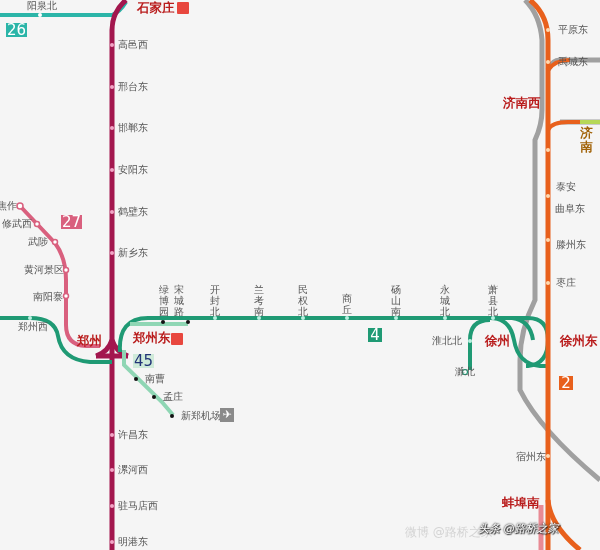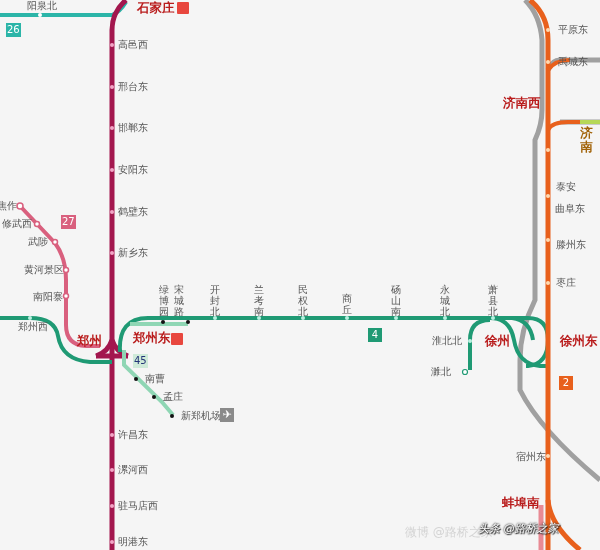--- a/index.html
+++ b/index.html
@@ -2,21 +2,21 @@
 <html><head>
 <meta charset="utf-8">
 <style>
   html,body{margin:0;padding:0;}
   body{width:600px;height:550px;background:#f5f5f5;position:relative;overflow:hidden;font-family:"DejaVu Sans",sans-serif;}
   #map{position:absolute;left:0;top:0;width:600px;height:550px;}
   .lbl{position:absolute;font-size:10px;color:#555;white-space:nowrap;line-height:1;}
   .lbl-big{position:absolute;font-size:12.5px;font-weight:bold;color:#b91c1c;white-space:nowrap;line-height:1;}
   .vlbl{position:absolute;font-size:10px;color:#555;width:10px;line-height:11px;text-align:center;word-break:break-all;white-space:normal;}
   .vlbl-big{position:absolute;font-size:12.5px;font-weight:bold;color:#a16207;width:13px;line-height:14px;text-align:center;word-break:break-all;white-space:normal;}
-  .badge{position:absolute;font-size:10px;color:#fff;text-align:center;line-height:14px;height:14px;min-width:14px;padding:0 1px;box-sizing:border-box;}
+  .badge{position:absolute;font-size:15px;color:#fff;text-align:center;line-height:14px;height:14px;min-width:14px;padding:0 1px;box-sizing:border-box;}
   .hub{position:absolute;width:12px;height:12px;background:#e8473e;border-radius:1px;}
   .watermark{position:absolute;left:478px;top:521px;font-size:11px;color:#fff;font-style:italic;text-shadow:0 0 2px #333,0 0 2px #333,1px 1px 1px #222;white-space:nowrap;}
   .wm-faint{position:absolute;left:405px;top:524px;font-size:12px;color:rgba(150,150,150,0.35);white-space:nowrap;}
   .plane{position:absolute;left:220px;top:408px;width:14px;height:14px;background:#8a8a8a;color:#fff;font-size:11px;line-height:14px;text-align:center;}
 </style>
 </head>
 <body>
 
 <svg id="map" viewBox="0 0 600 550" xmlns="http://www.w3.org/2000/svg">
 
@@ -135,21 +135,21 @@
 <div class="vlbl" style="left:159px;top:284px;">绿博园</div>
 <div class="vlbl" style="left:174px;top:284px;">宋城路</div>
 <div class="vlbl" style="left:210px;top:284px;">开封北</div>
 <div class="vlbl" style="left:254px;top:284px;">兰考南</div>
 <div class="vlbl" style="left:298px;top:284px;">民权北</div>
 <div class="vlbl" style="left:342px;top:293px;">商丘</div>
 <div class="vlbl" style="left:391px;top:284px;">砀山南</div>
 <div class="vlbl" style="left:440px;top:284px;">永城北</div>
 <div class="vlbl" style="left:488px;top:284px;">萧县北</div>
 <div class="lbl" style="left:432px;top:336px;">淮北北</div>
-<div class="lbl" style="left:431px;top:367px;">濉北</div>
+<div class="lbl" style="left:455px;top:367px;">濉北</div>
 
 <div class="lbl" style="left:145px;top:374px;">南曹</div>
 <div class="lbl" style="left:163px;top:392px;">孟庄</div>
 <div class="lbl" style="left:181px;top:411px;">新郑机场</div>
 <div class="plane">✈</div>
 
 <div class="lbl" style="left:118px;top:430px;">许昌东</div>
 <div class="lbl" style="left:118px;top:465px;">漯河西</div>
 <div class="lbl" style="left:118px;top:501px;">驻马店西</div>
 <div class="lbl" style="left:118px;top:537px;">明港东</div>

